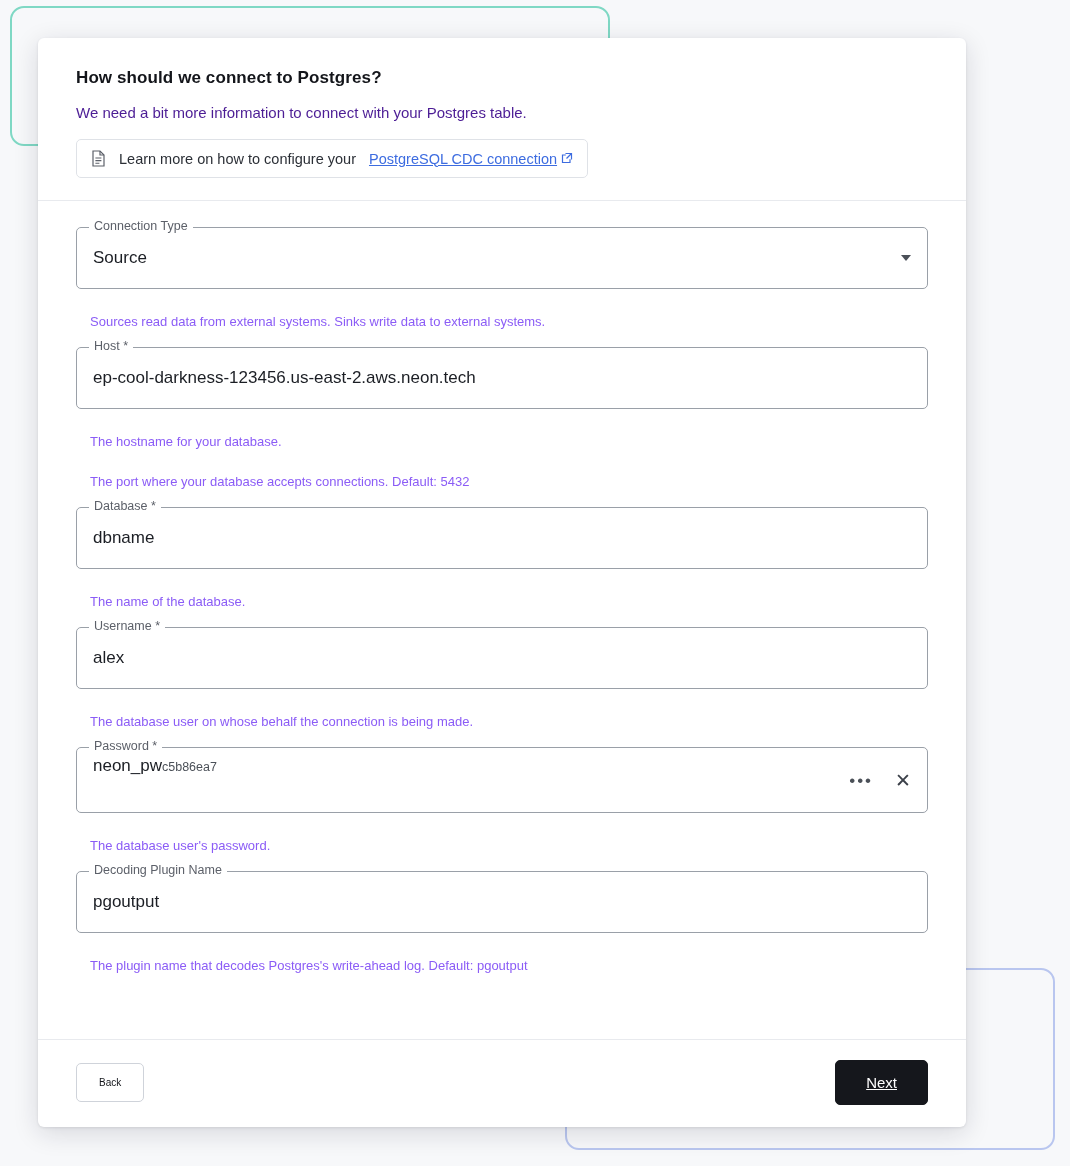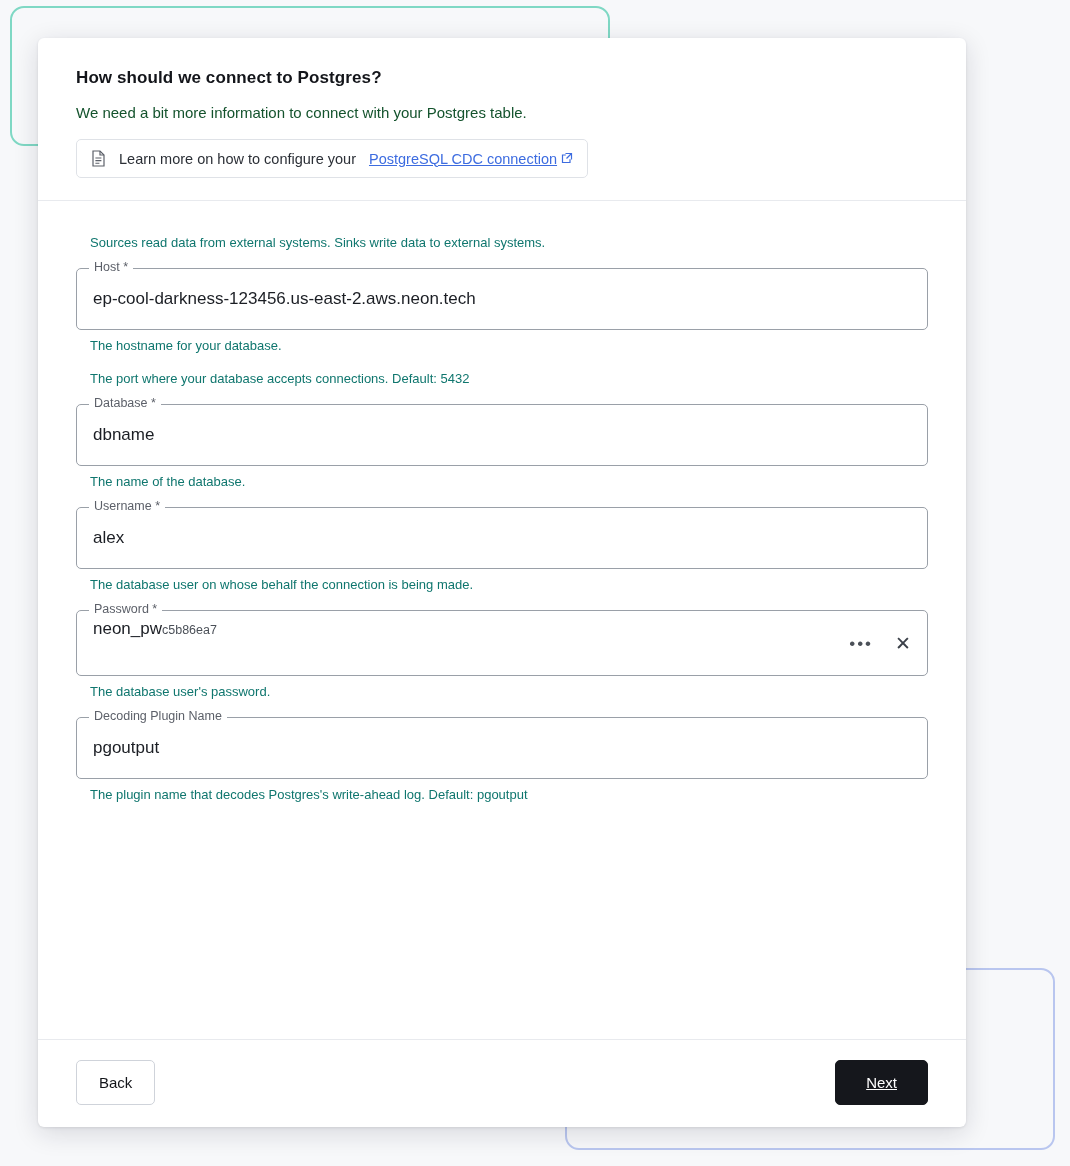--- a/index.html
+++ b/index.html
@@ -56,21 +56,21 @@
   }
   .dialog-title {
     font-size: 17px;
     font-weight: bold;
     color: #13151a;
     margin: 0 0 16px 0;
     letter-spacing: 0.1px;
   }
   .dialog-sub {
     font-size: 15px;
-    color: #14532d;
+    color: #4c1d95;
     margin: 0 0 18px 0;
   }
   .learn-box {
     display: inline-flex;
     align-items: center;
     gap: 13px;
     border: 1px solid #dfe2e7;
     border-radius: 5px;
     padding: 10px 14px;
     font-size: 14.5px;
@@ -133,22 +133,22 @@
   .field-value.placeholder { color: #a4a8b0; }
   .field-sub {
     font-size: 12.5px;
     color: #4b5058;
     margin-top: 4px;
     line-height: 1.2;
   }
 
   .helper {
     font-size: 13px;
-    color: #0f766e;
-    margin: 8px 0 18px 14px;
+    color: #8b5cf6;
+    margin: 25px 0 18px 14px;
   }
 
   
   .caret {
     position: absolute;
     right: 16px;
     top: 50%;
     transform: translateY(-50%);
     width: 0; height: 0;
     border-left: 5px solid transparent;
@@ -202,21 +202,21 @@
     border-top: 1px solid #e8eaee;
     padding: 20px 38px 22px 38px;
     display: flex;
     align-items: center;
     justify-content: space-between;
   }
   .btn-back {
     border: 1px solid #cfd3da;
     background: #fff;
     color: #13151a;
-    font-size: 15px;
+    font-size: 10px;
     border-radius: 5px;
     padding: 13px 22px;
     cursor: pointer;
     font-family: "Liberation Sans", sans-serif;
   }
   .btn-next {
     border: 1px solid #15171c;
     background: #15171c;
     color: #ffffff;
     font-size: 15px;
@@ -259,20 +259,25 @@
               <path d="M9 7.2v3.3H1.5V3h3.3" fill="none" stroke="#3d6ce0" stroke-width="1.2"></path>
             </svg>
           </span>
         </a>
       </div>
     </div>
 
     <div class="dialog-body">
 
       <div class="field-block">
+        <div class="field">
+          <span class="field-legend">Connection Type</span>
+          <span class="field-value">Source</span>
+          <span class="caret"></span>
+        </div>
         <div class="helper">Sources read data from external systems. Sinks write data to external systems.</div>
       </div>
 
       <div class="field-block">
         <div class="field">
           <span class="field-legend">Host *</span>
           <span class="field-value">ep-cool-darkness-123456.us-east-2.aws.neon.tech</span>
         </div>
         <div class="helper">The hostname for your database.</div>
       </div>

